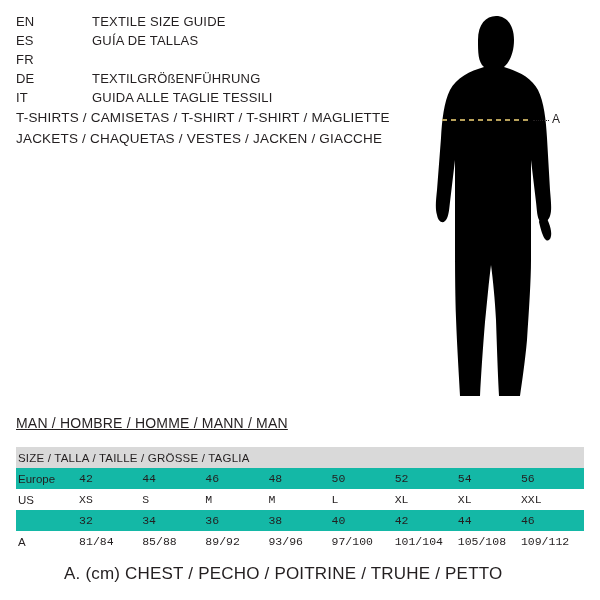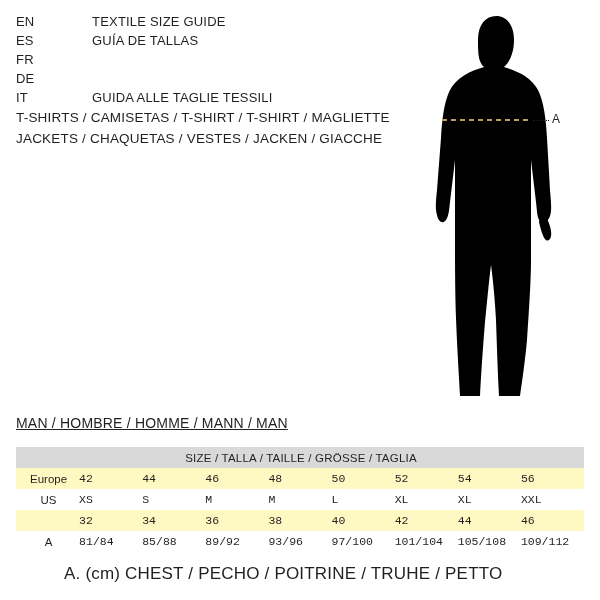--- a/index.html
+++ b/index.html
@@ -105,30 +105,29 @@
     height: 17px;
     vertical-align: middle;
     color: #231f20;
   }
   .row-head td {
     background: #d9d9d9;
     font-size: 11px;
     letter-spacing: 0.2px;
   }
   .row-alt td {
-    background: #fef9c3;
+    background: #14b8a6;
     margin-left: 8px;
   }
   .row-plain td {
     background: #ffffff;
   }
   .col-label {
     padding-left: 2px !important;
     width: 88px;
-    text-align: center;
   }
   .cell {
     width: 68px;
     font-family: Liberation Mono, monospace;
   }
   .footnote {
     margin-top: 12px;
     font-size: 17px;
     letter-spacing: 0.2px;
     margin-left: 48px;
@@ -146,20 +145,21 @@
     </div>
     <div class="lang-row">
       <div class="lang-code">ES</div>
       <div class="lang-text">GUÍA DE TALLAS</div>
     </div>
     <div class="lang-row">
       <div class="lang-code">FR</div>
     </div>
     <div class="lang-row">
       <div class="lang-code">DE</div>
+      <div class="lang-text">TEXTILGRÖßENFÜHRUNG</div>
     </div>
     <div class="lang-row">
       <div class="lang-code">IT</div>
       <div class="lang-text">GUIDA ALLE TAGLIE TESSILI</div>
     </div>
   </div>
 
   <div class="cat-block">
     <div class="cat-line">T-SHIRTS / CAMISETAS / T-SHIRT / T-SHIRT / MAGLIETTE</div>
     <div class="cat-line">JACKETS / CHAQUETAS / VESTES / JACKEN / GIACCHE</div>

